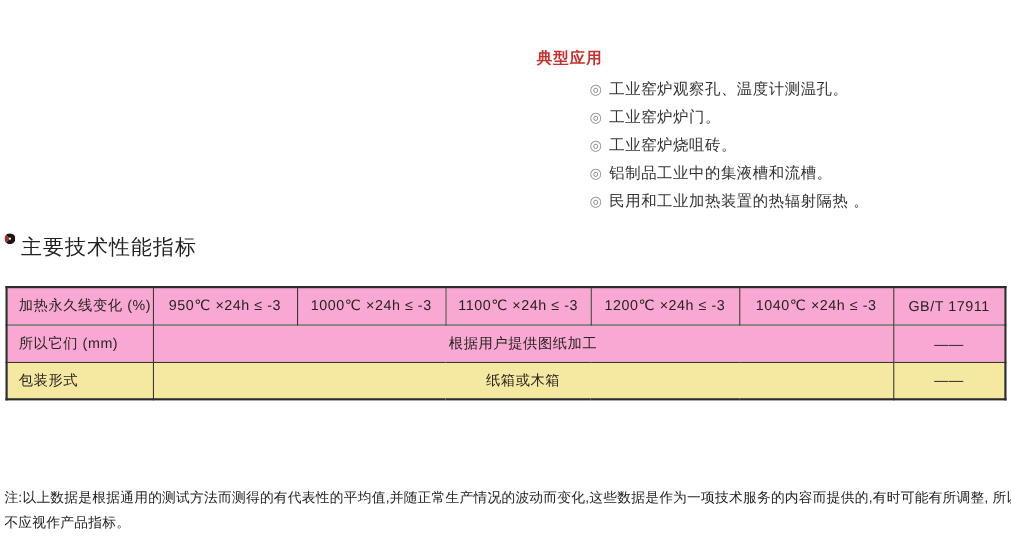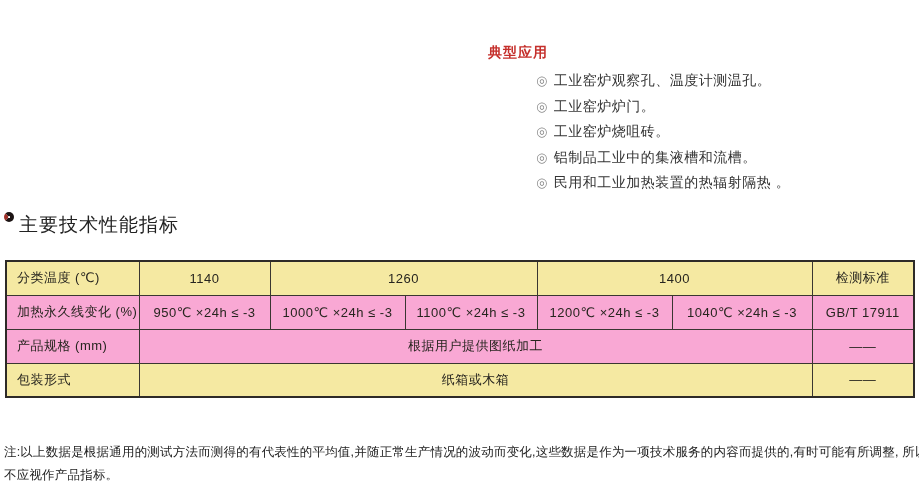--- a/index.html
+++ b/index.html
@@ -130,38 +130,31 @@
     <colgroup>
       <col style="width:133px">
       <col style="width:131px">
       <col style="width:135px">
       <col style="width:132px">
       <col style="width:135px">
       <col style="width:140px">
       <col style="width:102px">
     </colgroup>
     <tbody>
-      <tr class="row-yellow">
-        <td class="label">分类温度 (℃)</td>
-        <td>1140</td>
-        <td colspan="2">1260</td>
-        <td colspan="2">1400</td>
-        <td>检测标准</td>
-      </tr>
       <tr class="row-blue">
         <td class="label">加热永久线变化 (%)</td>
         <td>950℃ ×24h ≤ -3</td>
         <td>1000℃ ×24h ≤ -3</td>
         <td>1100℃ ×24h ≤ -3</td>
         <td>1200℃ ×24h ≤ -3</td>
         <td>1040℃ ×24h ≤ -3</td>
         <td>GB/T 17911</td>
       </tr>
       <tr class="row-blue">
-        <td class="label">产品规格 (mm)</td>
+        <td class="label">所以它们 (mm)</td>
         <td colspan="5">根据用户提供图纸加工</td>
         <td>——</td>
       </tr>
       <tr class="row-yellow">
         <td class="label">包装形式</td>
         <td colspan="5">纸箱或木箱</td>
         <td>——</td>
       </tr>
     </tbody>
   </table>

